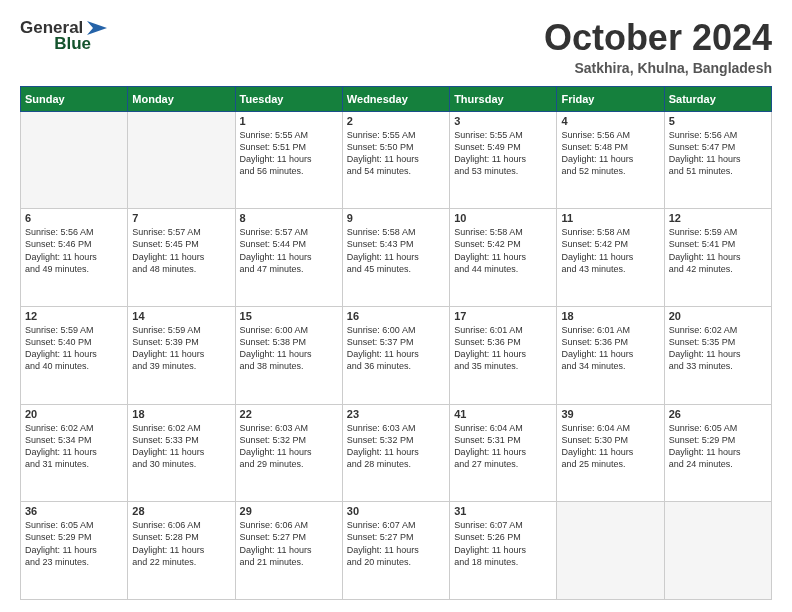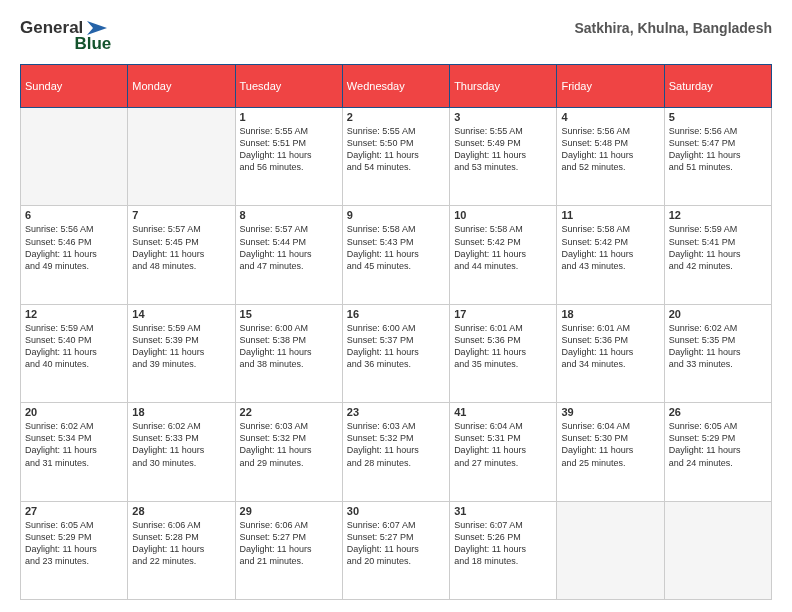--- a/index.html
+++ b/index.html
@@ -19,21 +19,21 @@
     }
     .header {
       display: flex;
       justify-content: space-between;
       align-items: flex-start;
       margin-bottom: 10px;
     }
     .logo {
       display: flex;
       flex-direction: column;
-      align-items: flex-end;
+      align-items: center;
     }
     .title-block {
       text-align: right;
     }
     .month-title {
       font-size: 36px;
       font-weight: bold;
       color: #333;
       line-height: 1.1;
     }
@@ -44,25 +44,25 @@
       font-weight: bold;
     }
     .calendar {
       flex: 1;
       border: 1px solid #ccc;
       border-collapse: collapse;
       width: 100%;
       table-layout: fixed;
     }
     .calendar th {
-      background: #ef4444;
+      background: #15803d;
       color: #fff;
       font-size: 11px;
-      font-weight: normal;
-      padding: 15px 4px;
+      font-weight: bold;
+      padding: 6px 4px;
       text-align: left;
       border: 1px solid #1a4f8a;
     }
     .calendar td {
       border: 1px solid #ccc;
       vertical-align: top;
       padding: 3px 4px;
       font-size: 9.5px;
       color: #333;
       height: 88px;
@@ -94,20 +94,21 @@
     <div class="logo">
       <div style="display:flex;align-items:center;">
         <span style="font-size:17px;font-weight:bold;color:#333;">General</span>
         <svg width="28" height="18" viewBox="0 0 28 18">
           <polygon points="4,2 24,9 4,16 10,9" fill="#2563a8"></polygon>
         </svg>
       </div>
       <span style="font-size:17px;font-weight:bold;color:#14532d;margin-top:-4px;margin-left:14px;">Blue</span>
     </div>
     <div class="title-block">
+      <div class="month-title">October 2024</div>
       <div class="location">Satkhira, Khulna, Bangladesh</div>
     </div>
   </div>
 
   <table class="calendar" id="cal-table">
     <thead id="cal-head">
         <tr>
           <th>Sunday</th>
           <th>Monday</th>
           <th>Tuesday</th>
@@ -305,21 +306,21 @@
           <td>
             <span class="day-num">26</span>
             <div class="cell-text" style="white-space: pre-line;">Sunrise: 6:05 AM
 Sunset: 5:29 PM
 Daylight: 11 hours
 and 24 minutes.</div>
           </td>
         </tr>
         <tr>
           <td>
-            <span class="day-num">27</span>
+            <span class="day-num">36</span>
             <div class="cell-text" style="white-space: pre-line;">Sunrise: 6:05 AM
 Sunset: 5:29 PM
 Daylight: 11 hours
 and 23 minutes.</div>
           </td>
           <td>
             <span class="day-num">28</span>
             <div class="cell-text" style="white-space: pre-line;">Sunrise: 6:06 AM
 Sunset: 5:28 PM
 Daylight: 11 hours

